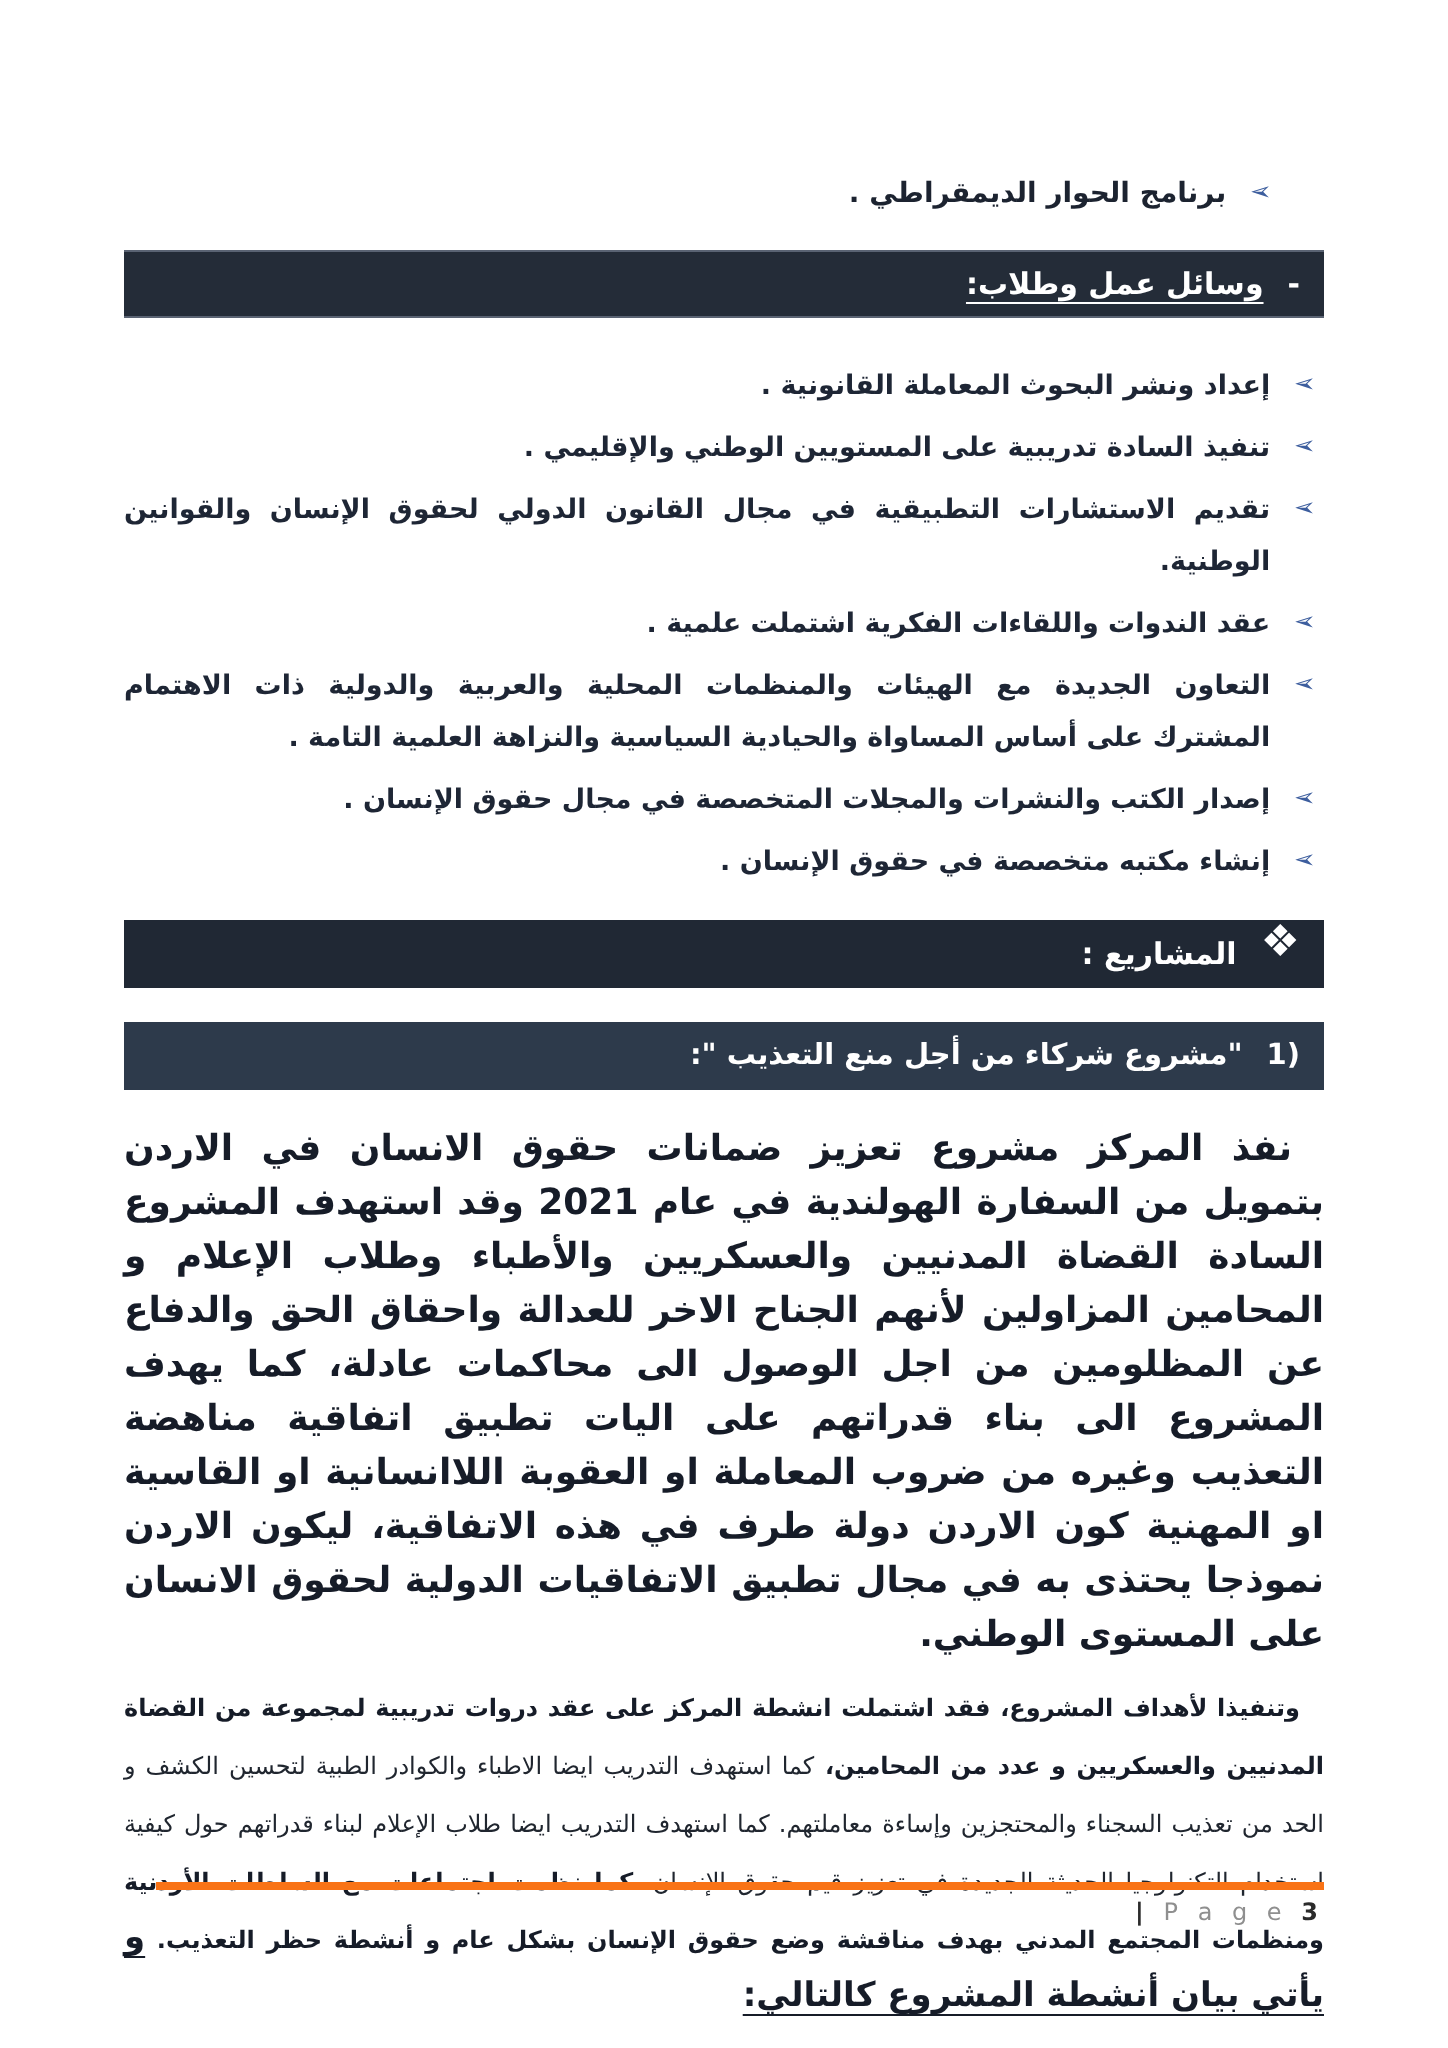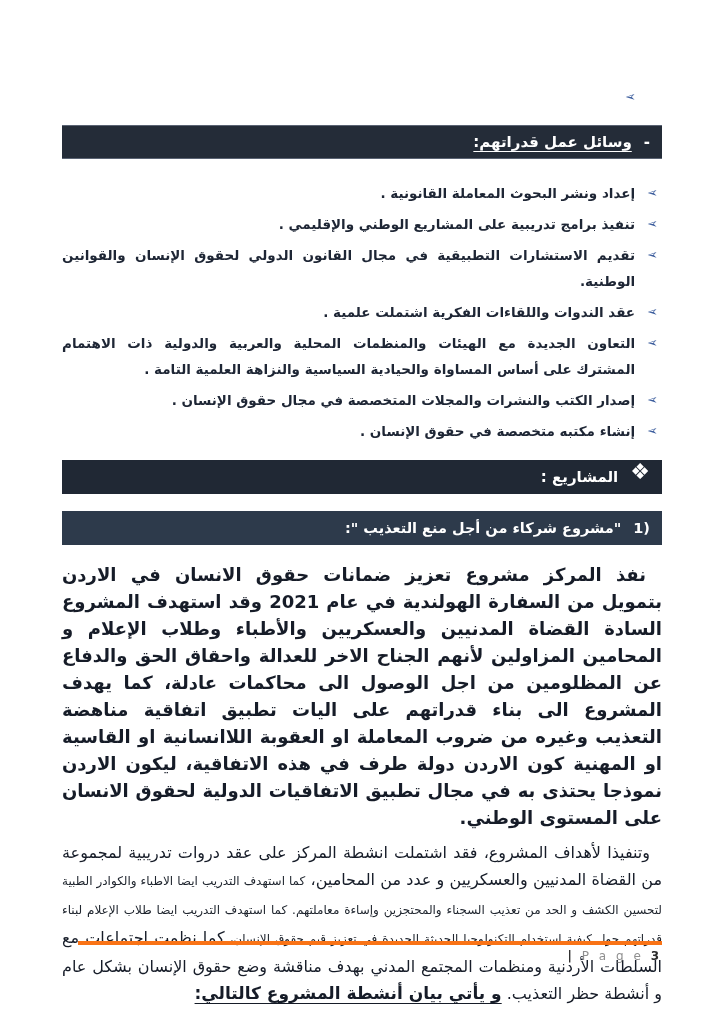--- a/index.html
+++ b/index.html
@@ -44,54 +44,55 @@
   
   .list { margin-top: 21px; padding-right: 4px; }
   .li { display: flex; align-items: flex-start; gap: 12px; margin-bottom: 5px;
     font-size: 13.5px; font-weight: bold; color: #1e2635; line-height: 26px; }
   .li .li-text { flex: 1; text-align: justify; }
 
   
   .para { text-align: justify; color: #161c28; }
   .para1 { margin-top: 16px; font-size: 18px; font-weight: bold; line-height: 27px; text-indent: 16px; }
   .para2 { margin-top: 8px; line-height: 27px; text-indent: 12px; }
-  .seg-bold { font-size: 16px; font-weight: normal; }
+  .seg-bold { font-size: 12px; font-weight: bold; }
   .seg-regular { font-size: 12px; font-weight: normal; color: #20262f; }
   .seg-underline { font-size: 17px; font-weight: bold;
     text-decoration: underline; text-underline-offset: 4px; }
 
   
   .footer { position: absolute; left: 78px; right: 62px; top: 941px;
     border-top: 4px solid #f97316; }
   .footer-text { direction: ltr; text-align: right; padding-top: 4px;
     font-size: 12px; letter-spacing: 3px; color: #8f8f8f; font-weight: normal; }
   .footer-text .dark { color: #2b2b2b; font-weight: bold; }
 </style>
 </head>
 <body>
 
 <div class="content">
 
   <div class="intro-item">
     <span class="arrow-bullet">➢</span>
+    <span>برنامج الحوار الديمقراطي .</span>
   </div>
 
   <div class="bar bar1">
     <span class="bar-dash">-</span>
-    <span class="bar-title-underline">وسائل عمل قدراتهم:</span>
+    <span class="bar-title-underline">وسائل عمل وطلاب:</span>
   </div>
 
   <div class="list">
     <div class="li">
       <span class="arrow-bullet">➢</span>
       <span class="li-text">إعداد ونشر البحوث المعاملة القانونية .</span>
     </div>
     <div class="li">
       <span class="arrow-bullet">➢</span>
-      <span class="li-text">تنفيذ برامج تدريبية على المشاريع الوطني والإقليمي .</span>
+      <span class="li-text">تنفيذ السادة تدريبية على المستويين الوطني والإقليمي .</span>
     </div>
     <div class="li">
       <span class="arrow-bullet">➢</span>
       <span class="li-text">تقديم الاستشارات التطبيقية في مجال القانون الدولي لحقوق الإنسان والقوانين الوطنية.</span>
     </div>
     <div class="li">
       <span class="arrow-bullet">➢</span>
       <span class="li-text">عقد الندوات واللقاءات الفكرية اشتملت علمية .</span>
     </div>
     <div class="li">

